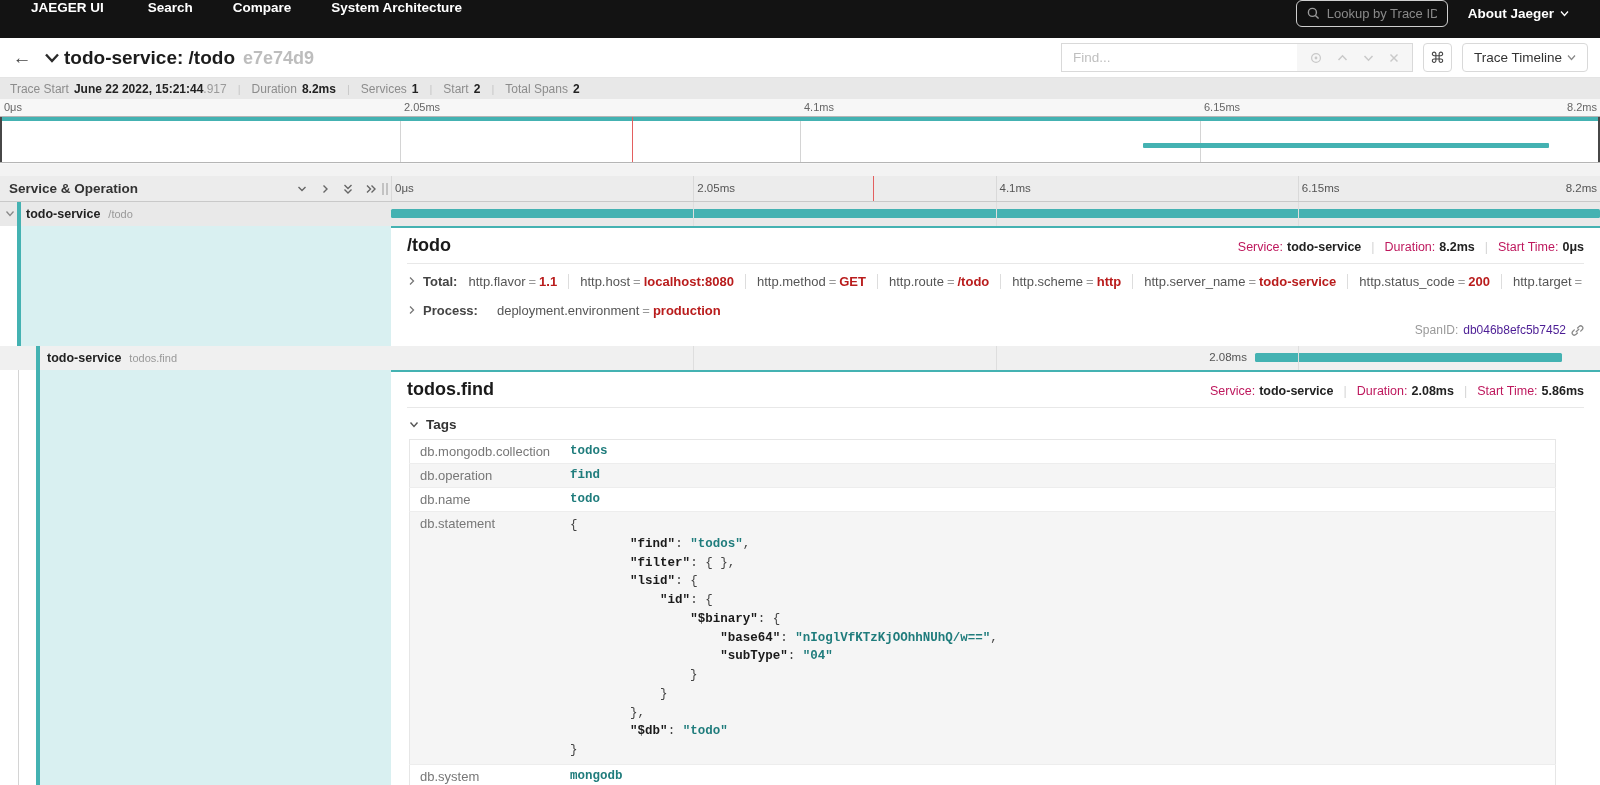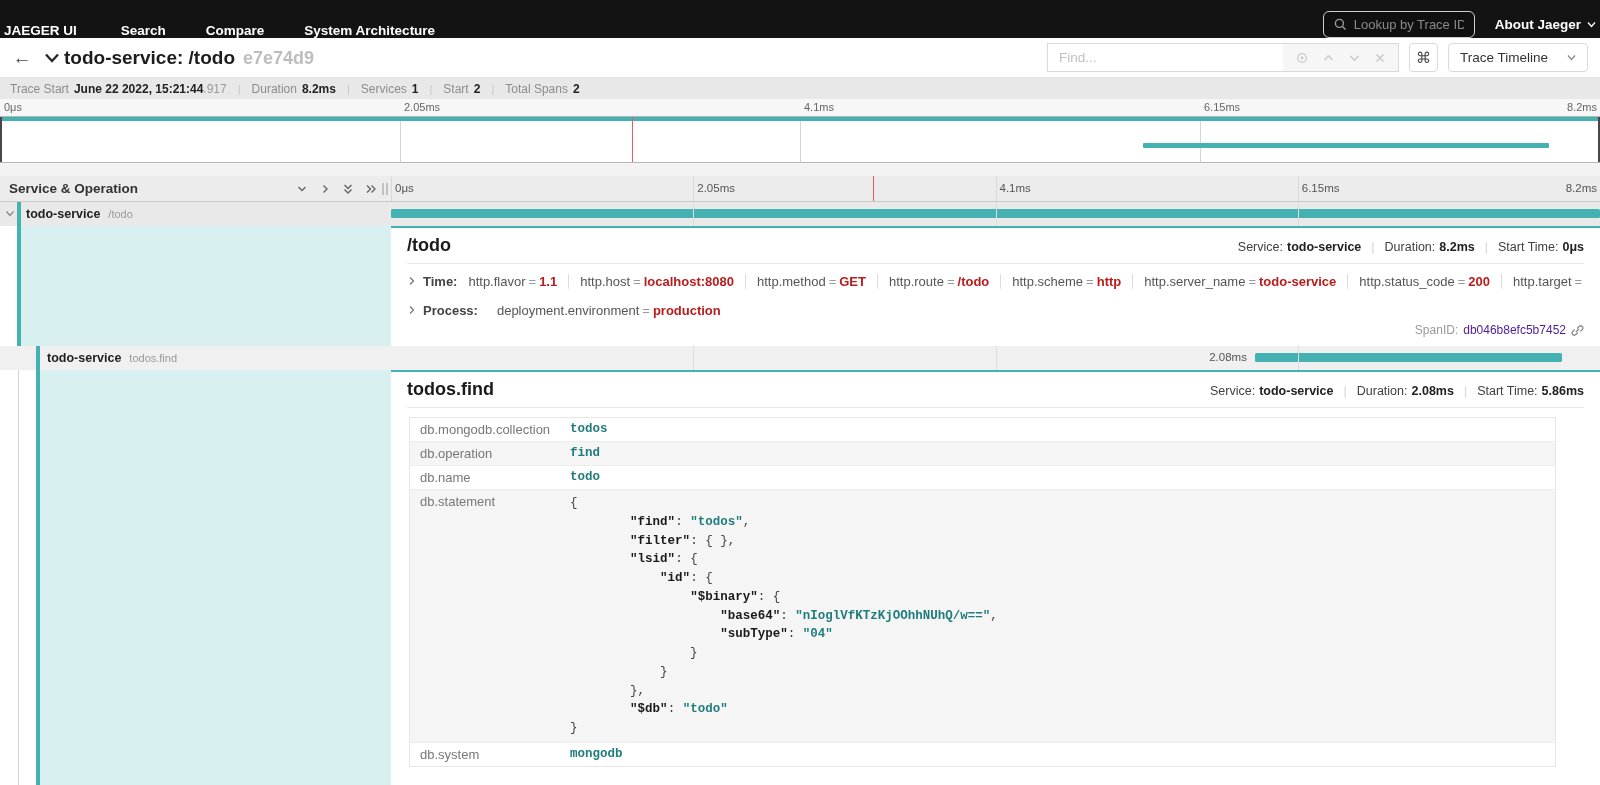--- a/index.html
+++ b/index.html
@@ -5,41 +5,41 @@
   * { box-sizing: border-box; }
   html,body { margin:0; padding:0; overflow:hidden; }
   body {
     width:1600px; height:785px; background:#fff;
     font-family:"Liberation Sans", sans-serif; color:#333;
     --accent:#44b2b2; --accent-light:#d9f0f1; --cursor:#e35f5f;
   }
   #app { width:1600px; height:785px; display:flex; flex-direction:column; }
 
   
-  .topnav { height:38px; flex:0 0 38px; background:#131313; display:flex; align-items:flex-end; padding:0 4px; color:#fff; }
+  .topnav { height:38px; flex:0 0 38px; background:#131313; display:flex; align-items:flex-start; padding:0 31px; color:#fff; }
   .brand { font-weight:700; font-size:13.5px; margin-right:44px; cursor:pointer; }
   .nav-item { font-size:13.5px; font-weight:600; margin-right:40px; cursor:pointer; }
   .nav-right { margin-left:auto; display:flex; align-items:center; gap:20px; }
   .lookup { display:flex; align-items:center; gap:7px; border:1px solid #cfcfcf; border-radius:6px; background:#101010; height:27px; padding:0 10px; width:152px; }
   .lookup-ph { color:#8a8a8a; font-size:13px; white-space:nowrap; overflow:hidden; }
   .about { font-size:13.5px; font-weight:600; display:flex; align-items:center; gap:6px; cursor:pointer; }
 
   
   .trace-header { height:40px; flex:0 0 40px; background:#fff; border-bottom:1px solid #e4e4e4; display:flex; align-items:center; padding-right:12px; }
   .back-btn { width:44px; text-align:center; font-size:19px; color:#444; cursor:pointer; }
   .title-chevron { display:flex; align-items:center; margin-right:4px; cursor:pointer; }
   .trace-title { font-size:19px; font-weight:700; color:#1c1c1c; margin:0; white-space:nowrap; }
   .trace-id { color:#bdbdbd; font-weight:600; font-size:18px; margin-left:8px; }
   .finder { margin-left:auto; display:flex; align-items:center; gap:10px; }
   .find-box { display:flex; align-items:stretch; border:1px solid #d9d9d9; border-radius:0; height:29px; width:352px; overflow:hidden; background:#fff; }
   .find-input { flex:1; border:none; outline:none; padding:0 11px; font-size:13.5px; color:#333; font-family:"Liberation Sans",sans-serif; }
   .find-input::placeholder { color:#bfbfbf; }
   .find-icons { display:flex; align-items:center; gap:15px; padding:0 13px; background:#f6f6f6; }
   .cmd-btn { width:29px; height:29px; border:1px solid #d9d9d9; border-radius:4px; display:flex; align-items:center; justify-content:center; font-size:15px; color:#444; background:#fff; cursor:pointer; }
-  .view-select { height:29px; border:1px solid #d9d9d9; border-radius:4px; display:flex; align-items:center; gap:19px; padding:0 11px; font-size:13.5px; color:#333; background:#fff; cursor:pointer; white-space:nowrap;text-align:right; }
+  .view-select { height:29px; border:1px solid #d9d9d9; border-radius:4px; display:flex; align-items:center; gap:5px; padding:0 11px; font-size:13.5px; color:#333; background:#fff; cursor:pointer; white-space:nowrap;text-align:right; }
 
   
   .summary-bar { height:21px; flex:0 0 21px; background:#e8e8e8; display:flex; align-items:center; padding:0 10px; font-size:12px; }
   .sum-label { color:#8c8c8c; margin-right:5px; }
   .sum-value { color:#222; font-weight:700; }
   .sum-suffix { color:#9a9a9a; }
   .sum-sep { color:#c6c6c6; margin:0 11px; font-size:11px; }
 
   
   .minimap { flex:0 0 65px; background:#f7f7f7; position:relative; }
@@ -90,21 +90,21 @@
   .d2 { flex:1 1 auto; overflow:hidden; }
   .detail-gutter { width:391px; flex:0 0 391px; position:relative; background:#fff; }
   .g-teal-line { position:absolute; top:0; bottom:0; width:4px; background:var(--accent); }
   .g-guide { position:absolute; top:0; bottom:0; width:1px; background:#d4d4d4; }
   .g-fill { position:absolute; top:0; bottom:0; right:0; background:var(--accent-light); }
   .detail-panel { flex:1; border-top:2px solid var(--accent); padding:7px 16px 6px; position:relative; background:#fff; overflow:hidden; }
 
   .detail-head { display:flex; align-items:baseline; }
   .detail-title { font-size:18px; font-weight:700; color:#1a1a1a; margin:0; }
   .detail-meta { margin-left:auto; font-size:12.5px; white-space:nowrap; }
-  .meta-label { color:#404040; }
+  .meta-label { color:#be185d; }
   .meta-value { color:#222; font-weight:700; margin-left:4px; }
   .meta-sep { color:#d5d5d5; margin:0 10px; }
   .hr { height:1px; background:#e8e8e8; margin:7px 0 9px; }
 
   .kv-line { display:flex; align-items:baseline; margin:2px 0 11px; font-size:13px; line-height:1.35; }
   .kv-title { font-weight:700; color:#444; margin:0 8px 0 7px; cursor:pointer; }
   .pill { padding:0 11px; border-right:1px solid #ddd; white-space:nowrap; }
   .pill:first-child { padding-left:3px; }
   .pill:last-child { border-right:none; }
   .pk { color:#555; } .pe { color:#999; padding:0 3px; } .pv { color:#b91c1c; font-weight:700; }
@@ -314,21 +314,21 @@
         <h2 class="detail-title">/todo</h2>
         <span class="detail-meta"><span class="meta-label">Service:</span><span class="meta-value">todo-service</span><span class="meta-sep">|</span><span class="meta-label">Duration:</span><span class="meta-value">8.2ms</span><span class="meta-sep">|</span><span class="meta-label">Start Time:</span><span class="meta-value">0μs</span></span>
       </div>
       <div class="hr"></div>
       <div class="kv-line">
         <span class="icon-btn">
           <svg width="9" height="10" viewBox="0 0 9 10">
               <polyline points="3,1.5 6.5,5 3,8.5" fill="none" stroke="#777" stroke-width="1.3"></polyline>
             </svg>
         </span>
-        <span class="kv-title">Time:</span>
+        <span class="kv-title">Total:</span>
         <span style="white-space:nowrap;overflow:hidden;"><span class="pill"><span class="pk">http.flavor</span><span class="pe">=</span><span class="pv">1.1</span></span><span class="pill"><span class="pk">http.host</span><span class="pe">=</span><span class="pv">localhost:8080</span></span><span class="pill"><span class="pk">http.method</span><span class="pe">=</span><span class="pv">GET</span></span><span class="pill"><span class="pk">http.route</span><span class="pe">=</span><span class="pv">/todo</span></span><span class="pill"><span class="pk">http.scheme</span><span class="pe">=</span><span class="pv">http</span></span><span class="pill"><span class="pk">http.server_name</span><span class="pe">=</span><span class="pv">todo-service</span></span><span class="pill"><span class="pk">http.status_code</span><span class="pe">=</span><span class="pv">200</span></span><span class="pill"><span class="pk">http.target</span><span class="pe">=</span></span></span>
       </div>
       <div class="kv-line">
         <span class="icon-btn">
           <svg width="9" height="10" viewBox="0 0 9 10">
               <polyline points="3,1.5 6.5,5 3,8.5" fill="none" stroke="#777" stroke-width="1.3"></polyline>
             </svg>
         </span>
         <span class="kv-title">Process:</span>
         <span class="pill">
@@ -371,20 +371,28 @@
       <span class="g-guide" style="left:18px;"></span>
       <span class="g-teal-line" style="left:36px;"></span>
       <span class="g-fill" style="left:40px;"></span>
     </div>
     <div class="detail-panel">
       <div class="detail-head">
         <h2 class="detail-title">todos.find</h2>
         <span class="detail-meta"><span class="meta-label">Service:</span><span class="meta-value">todo-service</span><span class="meta-sep">|</span><span class="meta-label">Duration:</span><span class="meta-value">2.08ms</span><span class="meta-sep">|</span><span class="meta-label">Start Time:</span><span class="meta-value">5.86ms</span></span>
       </div>
       <div class="hr"></div>
+      <div class="accordion">
+        <span>
+          <svg width="10" height="9" viewBox="0 0 10 9">
+              <polyline points="1.5,2.5 5,6.5 8.5,2.5" fill="none" stroke="#555" stroke-width="1.4"></polyline>
+            </svg>
+        </span>
+        <span>Tags</span>
+      </div>
       <table class="tags-table">
         <tbody>
             <tr>
               <td class="k">db.mongodb.collection</td>
               <td class="v">todos</td>
             </tr>
             <tr>
               <td class="k">db.operation</td>
               <td class="v">find</td>
             </tr>

